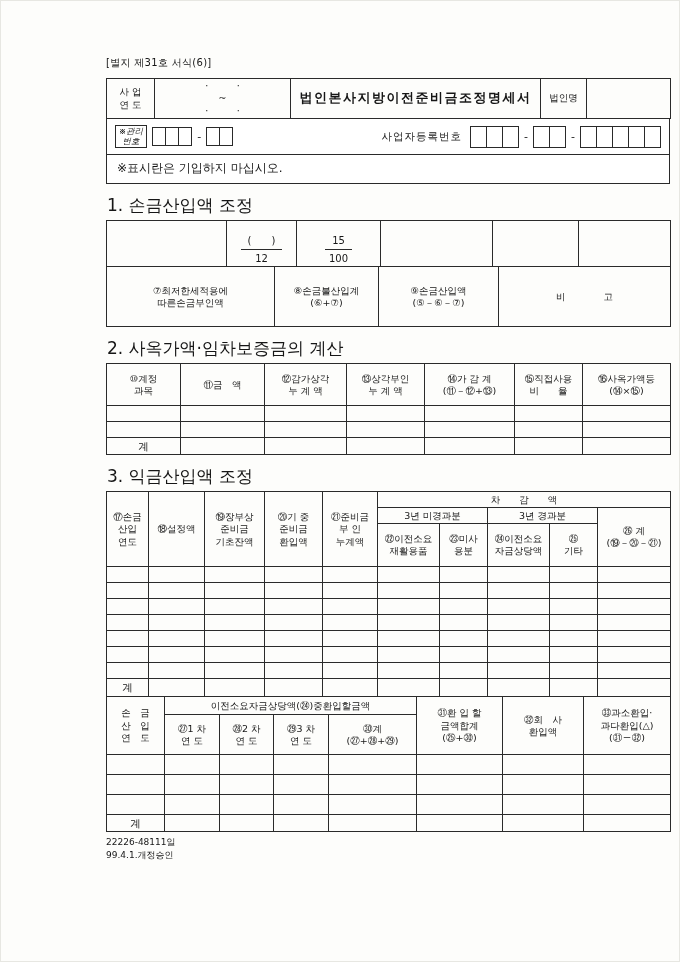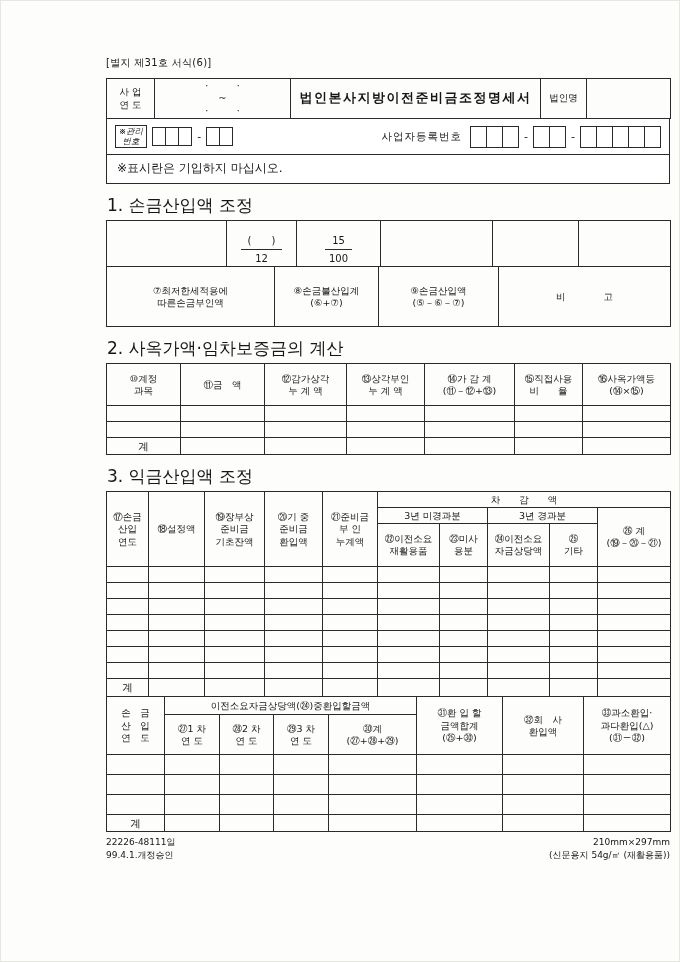--- a/index.html
+++ b/index.html
@@ -446,19 +446,15 @@
       <td></td>
     </tr>
   </tbody>
     </table>
 
   <div class="footer">
     <div class="footer-left">
       <div>22226-48111일</div>
       <div>99.4.1.개정승인</div>
     </div>
-    <div class="footer-right">
-      <div>210mm×297mm</div>
-      <div>(신문용지 54g/㎡ (재활용품))</div>
-    </div>
   </div>
 
 </div>
 
 </body></html>

